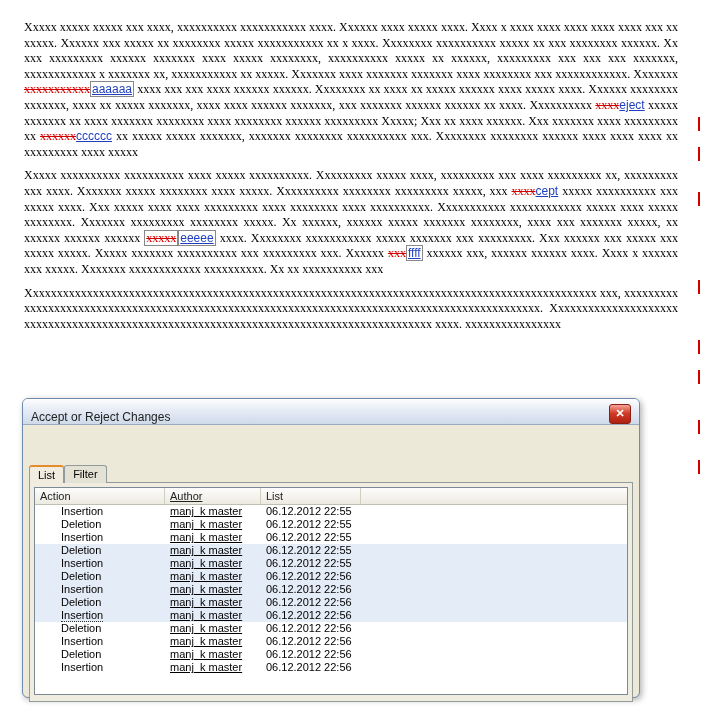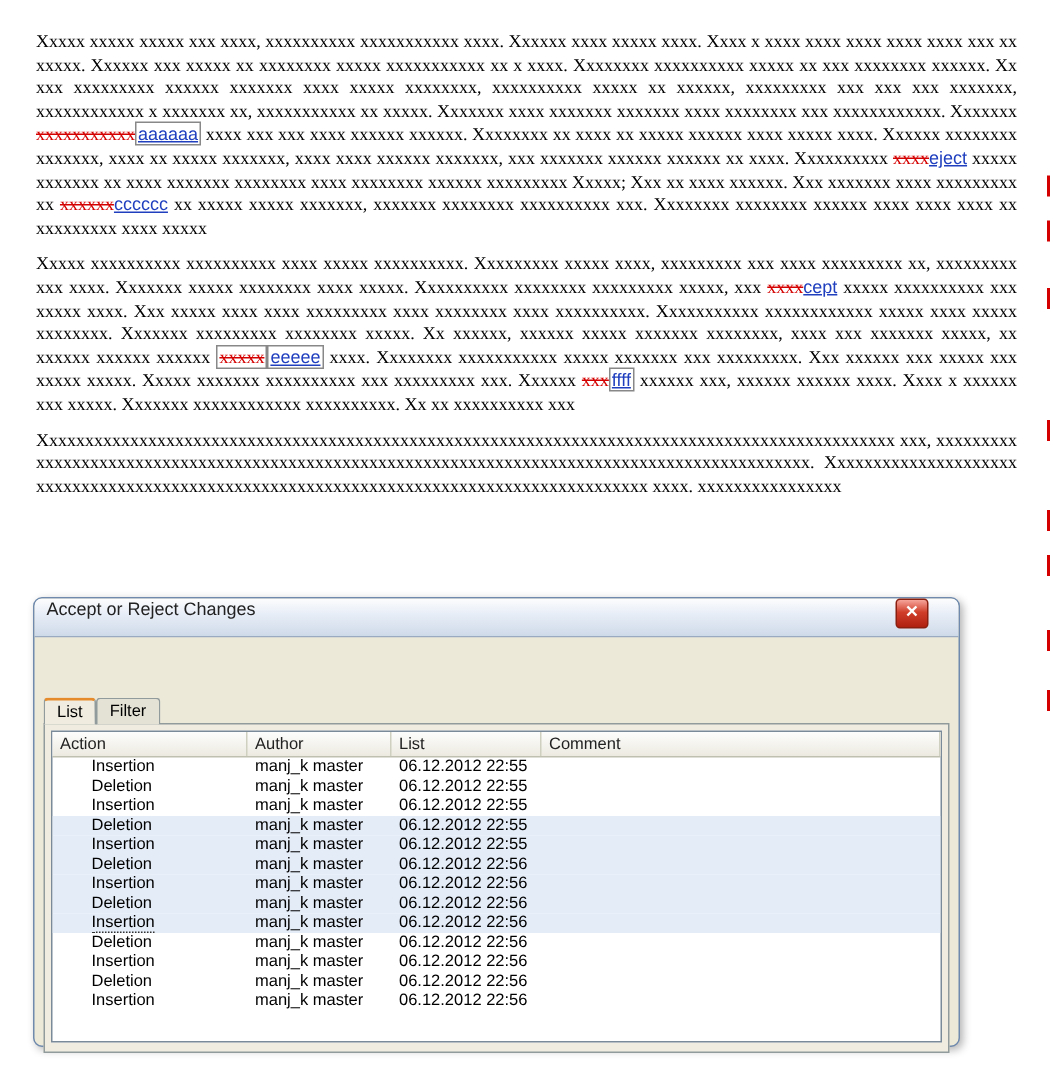--- a/index.html
+++ b/index.html
@@ -51,22 +51,22 @@
     border: 1px solid #6f8aad;
     border-radius: 6px;
     box-shadow: 2px 2px 6px rgba(0,0,0,0.3);
   }
   .titlebar {
     height: 26px;
     background: linear-gradient(to bottom, #fdfdfd 0%, #e8eef7 40%, #cfdae9 100%);
     border-bottom: 1px solid #9aaac0;
     border-radius: 5px 5px 0 0;
     display: flex;
-    align-items: flex-start;
-    padding: 0 20px 0 8px;
+    align-items: flex-end;
+    padding: 0 8px 0 8px;
     font-size: 12px;
     color: #222;
   }
   .titlebar .title-text { flex: 1; }
   .close-btn {
     width: 22px; height: 20px;
     background: linear-gradient(to bottom, #f6a59a, #d03e2a 45%, #b02010);
     border: 1px solid #8a1f10;
     border-radius: 3px;
     color: #fff;
@@ -122,21 +122,21 @@
     border-bottom: 1px solid #c0c0b0;
     font-size: 11px;
     color: #222;
     flex-shrink: 0;
   }
   .list-header .col {
     padding: 2px 5px;
     border-right: 1px solid #d0d0c0;
   }
   .col-action { width: 130px; }
-  .col-author { width: 96px; }
+  .col-author { width: 96px; text-decoration: underline; }
   .col-date   { width: 100px; }
   .col-comment{ flex: 1; }
   .list-body {
     flex: 1;
     overflow-y: scroll;
     font-size: 11px;
   }
   .list-body::-webkit-scrollbar { width: 16px; }
   .list-body::-webkit-scrollbar-track { background: #f0efe6; }
   .list-body::-webkit-scrollbar-thumb { background: #c5c5bb; border: 1px solid #a8a89e; }
@@ -218,21 +218,20 @@
     <div class="tab active">List</div>
     <div class="tab inactive">Filter</div>
   </div>
 
   <div class="tab-panel">
     <div class="listbox">
       <div class="list-header">
         <div class="col col-action">Action</div>
         <div class="col col-author">Author</div>
         <div class="col col-date">List</div>
-        <div class="col col-comment">Comment</div>
       </div>
       <div class="list-body" id="list-body">
           <div class="row">
             <div class="col col-action" style="padding-left:26px;"><span>Insertion</span></div>
             <div class="col col-author">manj_k master</div>
             <div class="col col-date">06.12.2012 22:55</div>
             <div class="col col-comment"></div>
           </div>
           <div class="row">
             <div class="col col-action" style="padding-left:26px;"><span>Deletion</span></div>

